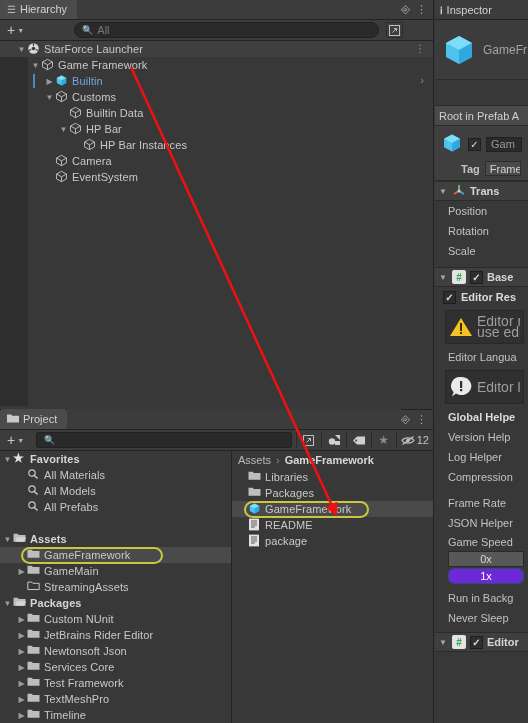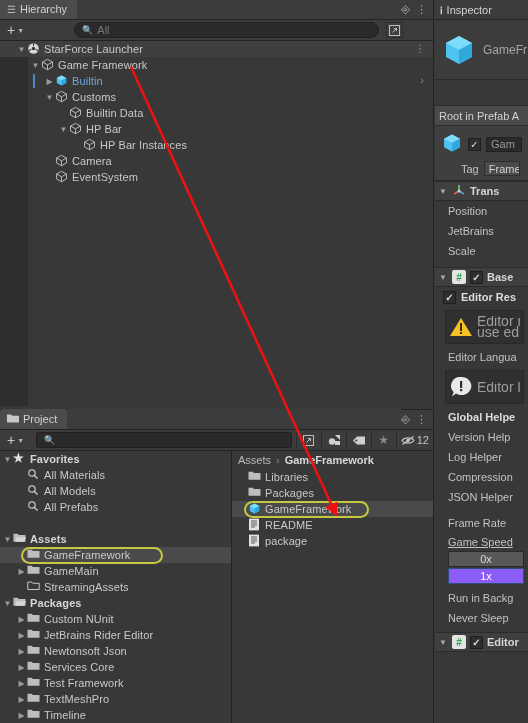--- a/index.html
+++ b/index.html
@@ -126,21 +126,21 @@
   .prop { height: 20px; display:flex; align-items:center; padding-left: 13px; color:#c2c2c2;
     font-size: 11px; white-space: nowrap; }
   .helpbox { margin: 3px 4px 3px 10px; background:#303030; border:1px solid #282828;
     display:flex; align-items:center; gap:4px; padding: 4px 3px; min-height: 34px;}
   .warn-ico { width:24px;height:22px;flex:0 0 24px; }
   .helptxt { font-size:14px; color:#9d9d9d; line-height:11px; white-space:nowrap; overflow:hidden;}
   .sec-title { height:20px; display:flex; align-items:center; padding-left:13px;
     font-weight:bold; color:#dcdcdc; font-size:11px; white-space:nowrap;}
   .btn-bar { margin: 1px 4px 1px 13px; height:16px; display:flex; align-items:center;
     justify-content:center; background:#585858; border:1px solid #2a2a2a; color:#d8d8d8; font-size:11px;}
-  .btn-bar.on { background:#8b5cf6; border-color:#2c4f75; color:#ffffff; }
+  .btn-bar.on { background:#6d28d9; border-color:#2c4f75; color:#ffffff;border-radius:6px; }
 
   .arrow-layer { position:absolute; left:0; top:0; width:528px; height:723px; pointer-events:none; }
 </style>
 </head>
 <body>
 
 <div class="app">
 
   <div id="hierarchy">
     <div class="panel-tab-row">
@@ -574,21 +574,21 @@
           </svg>
         </span>
         <span class="cb">
           <span>✓</span>
         </span>
         <span class="txtfield" style="width:36px;">
           <span>Gam</span>
         </span>
       </div>
       <div class="obj-line" style="padding-left:20px;">
-        <span style="color:#c2c2c2;">Tag</span>
+        <span style="color:#c2c2c2;font-weight:bold;">Tag</span>
         <span class="txtfield" style="width:36px;background:#4a4a4a;border-color:#2d2d2d;color:#d4d4d4;">
           <span>Frame</span>
         </span>
       </div>
     </div>
 
     <div class="comp-hdr">
       <span class="fold">▼</span>
       <span>
         <svg width="14" height="14" viewBox="0 0 14 14">
@@ -597,21 +597,21 @@
           <path d="M7 8 L12 11" stroke="#5b9fe0" stroke-width="1.6"></path>
           <circle cx="7" cy="8" r="1.5" fill="#d0d0d0"></circle>
         </svg>
       </span>
       <span>Trans</span>
     </div>
     <div class="prop">
         <span>Position</span>
       </div>
     <div class="prop">
-        <span>JetBrains</span>
+        <span>Rotation</span>
       </div>
     <div class="prop">
         <span>Scale</span>
       </div>
 
     <div class="comp-hdr" style="margin-top:6px;">
       <span class="fold">▼</span>
       <span class="script-ico">#</span>
       <span class="cb">
         <span>✓</span>
@@ -662,28 +662,28 @@
       </div>
     <div class="prop">
         <span>Version Help</span>
       </div>
     <div class="prop">
         <span>Log Helper</span>
       </div>
     <div class="prop">
         <span>Compression</span>
       </div>
-    <div class="prop">
-        <span>JSON Helper</span>
-      </div>
-
     <div class="prop" style="margin-top:6px;">
         <span>Frame Rate</span>
       </div>
-    <div class="prop" style="height:17px;text-decoration:underline;">
+
+    <div class="prop">
+        <span>JSON Helper</span>
+      </div>
+    <div class="prop" style="height:17px;">
         <span>Game Speed</span>
       </div>
     <div class="btn-bar">
         <span>0x</span>
       </div>
     <div class="btn-bar on">
         <span>1x</span>
       </div>
 
     <div class="prop" style="margin-top:4px;">

